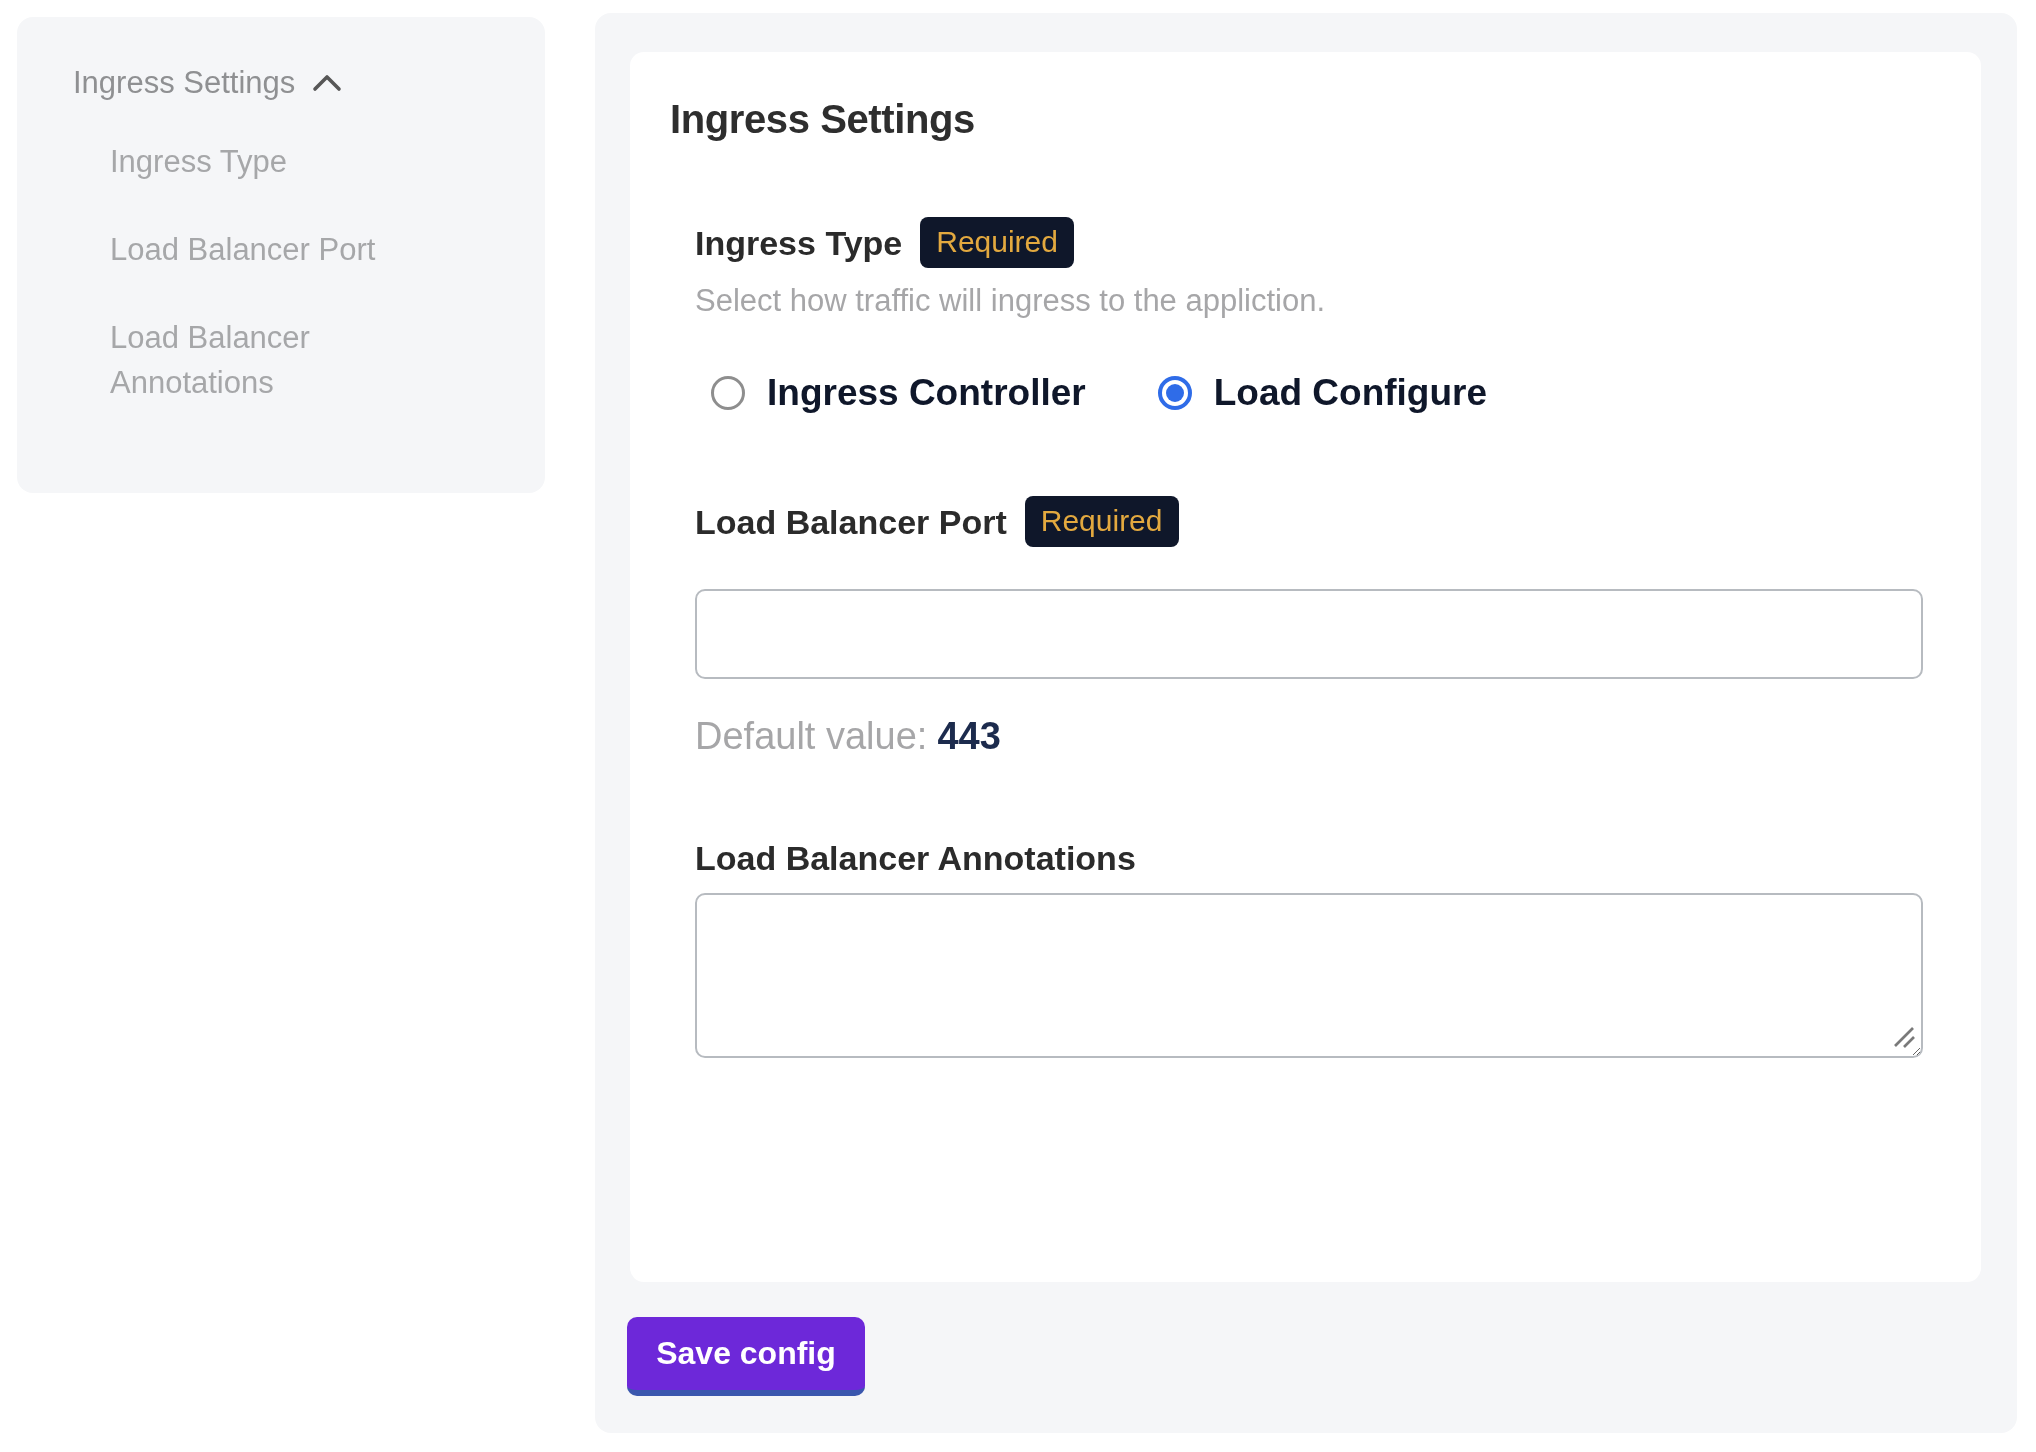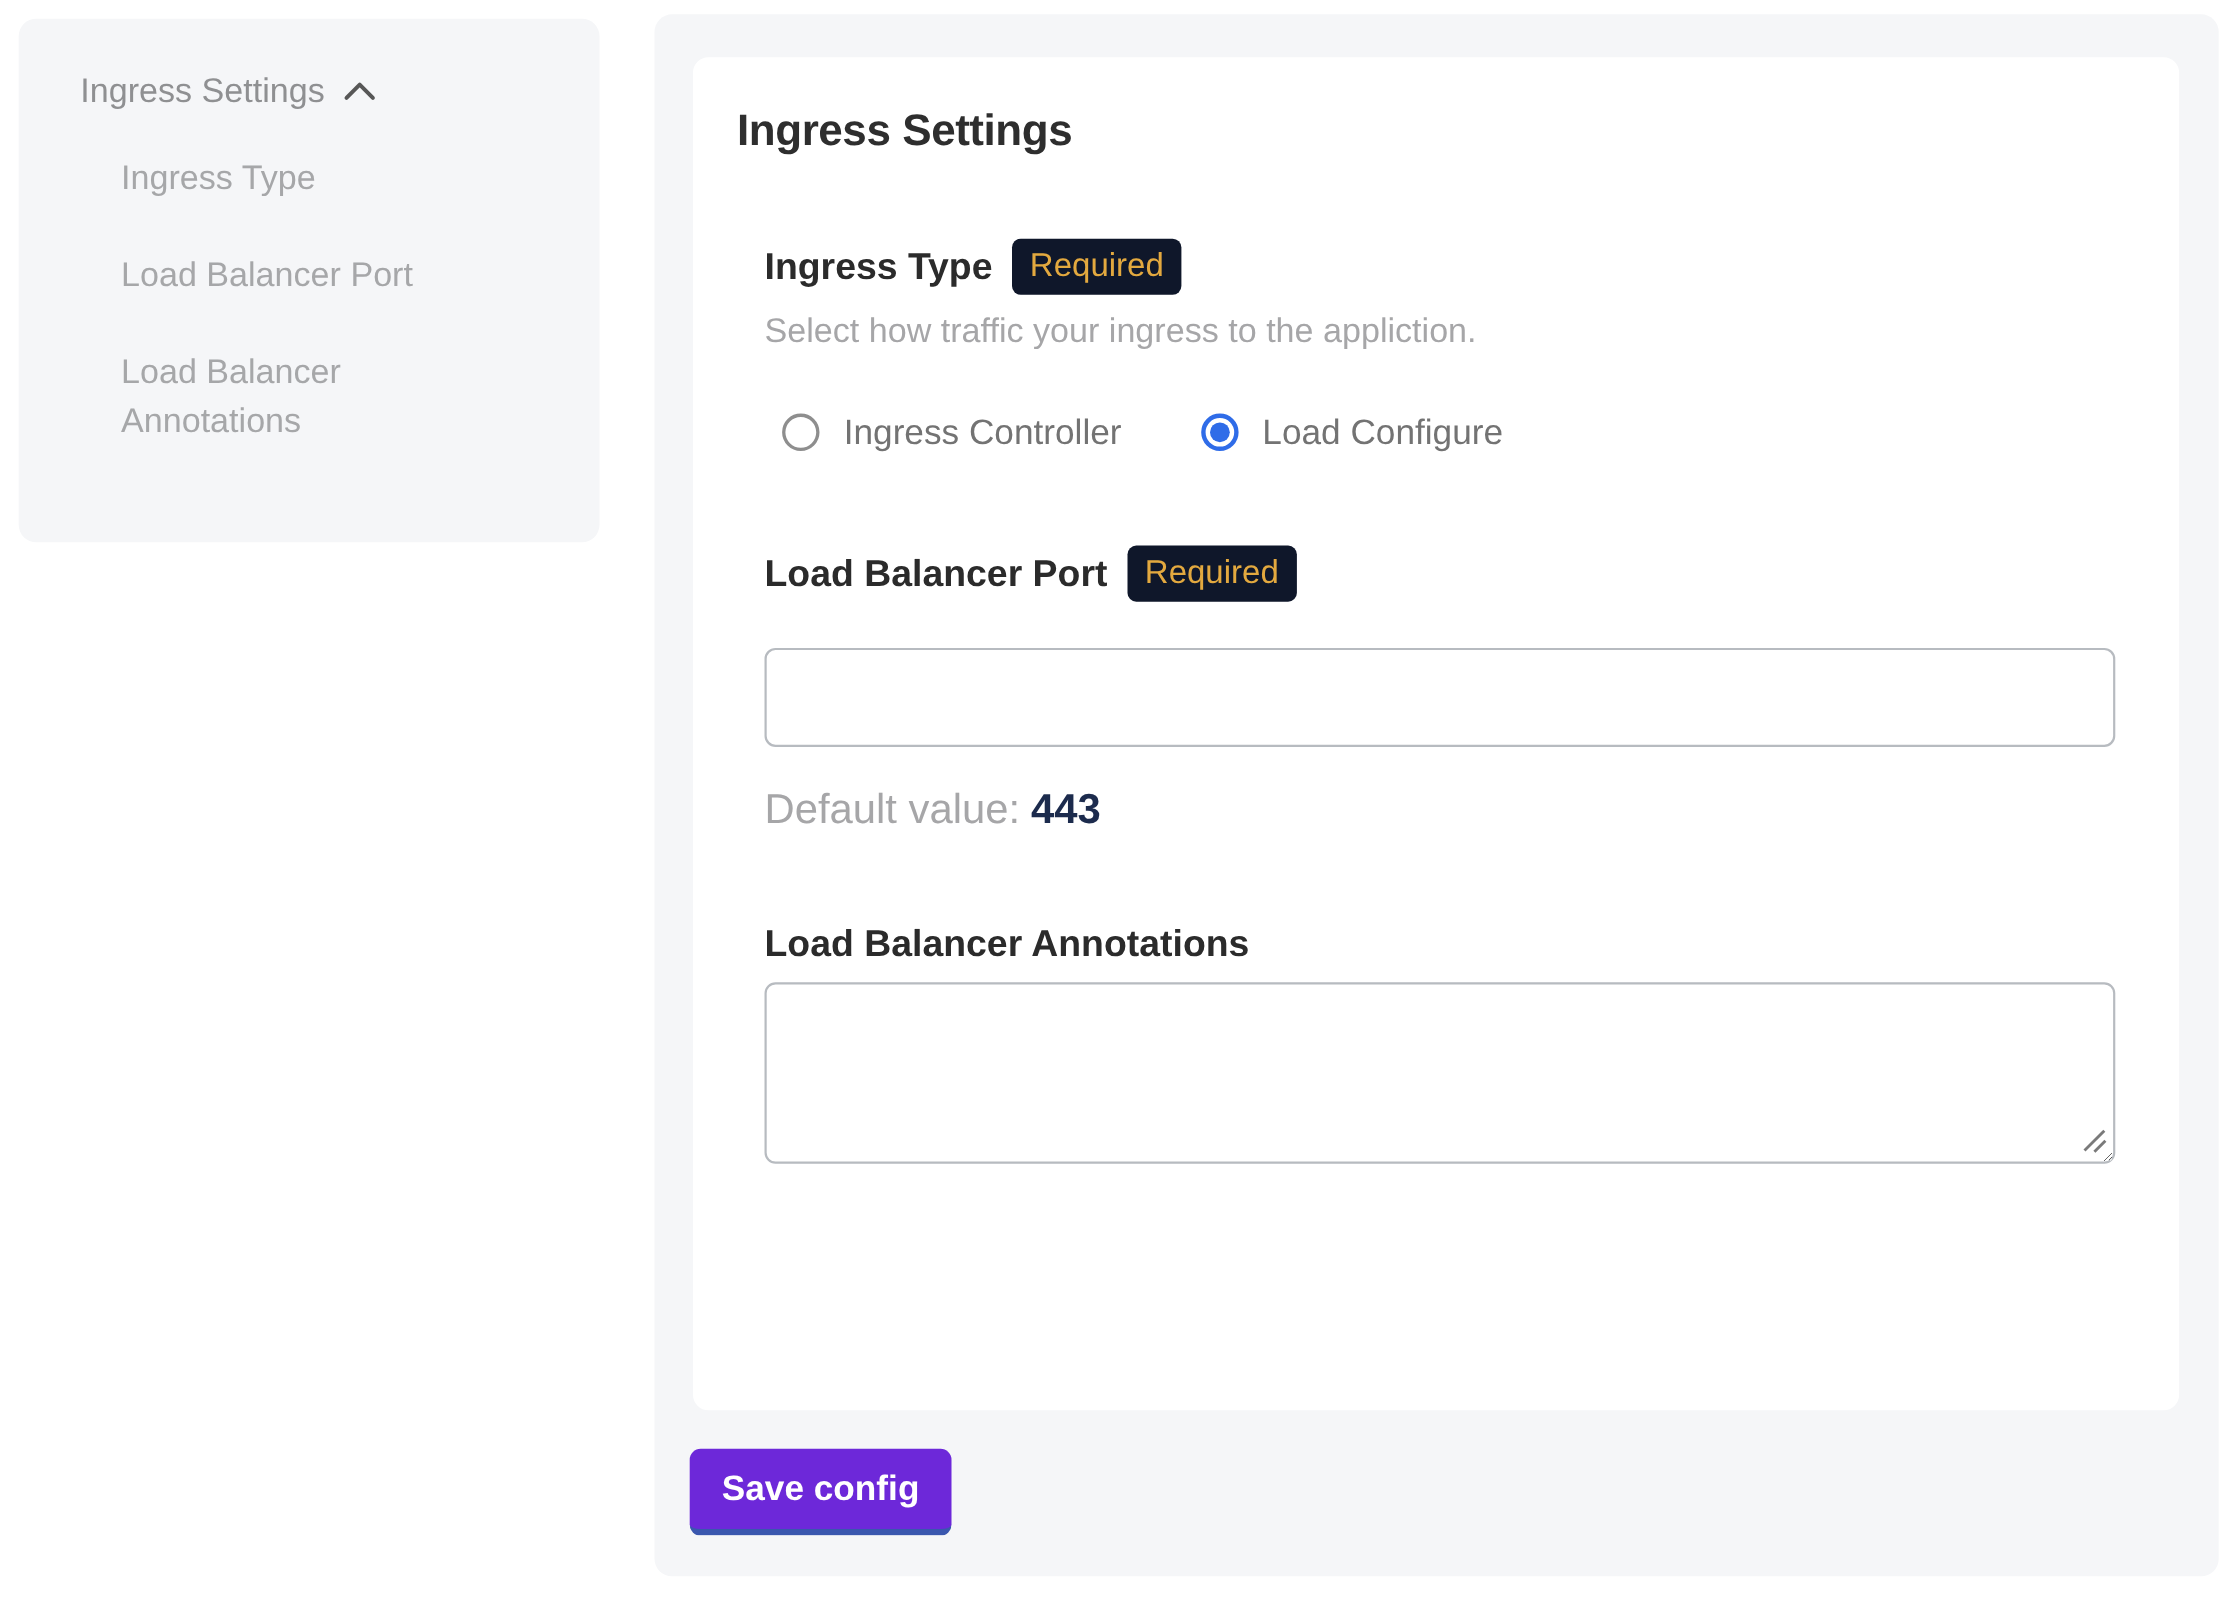--- a/index.html
+++ b/index.html
@@ -110,21 +110,21 @@
   .radio-circle.selected::after {
     content: "";
     position: absolute;
     left: 50%; top: 50%;
     width: 18px; height: 18px;
     margin: -9px 0 0 -9px;
     border-radius: 50%;
     background: #2f6ce8;
   }
   .radio-label {
-    font-size: 32px; font-weight: 400; color: #737373;
+    font-size: 37px; font-weight: 700; color: #0f172a;
     line-height: 42px;
   }
 
   
   .text-input {
     display: block;
     margin-top: 42px;
     width: 1228px; height: 90px;
     border: 2px solid #b7bbc0;
     border-radius: 10px;
@@ -200,21 +200,21 @@
   <div class="card">
     <h1 class="card-title">Ingress Settings</h1>
 
     <div class="sections">
 
       <section class="section-1">
         <div class="section-heading-row">
           <h2 class="section-heading">Ingress Type</h2>
           <span class="required-badge">Required</span>
         </div>
-        <div class="section-desc">Select how traffic your ingress to the appliction.</div>
+        <div class="section-desc">Select how traffic will ingress to the appliction.</div>
 
         <div class="radio-row">
           <div class="radio-option">
             <span class="radio-circle"></span>
             <span class="radio-label">Ingress Controller</span>
           </div>
           <div class="radio-option">
             <span class="radio-circle selected"></span>
             <span class="radio-label">Load Configure</span>
           </div>

